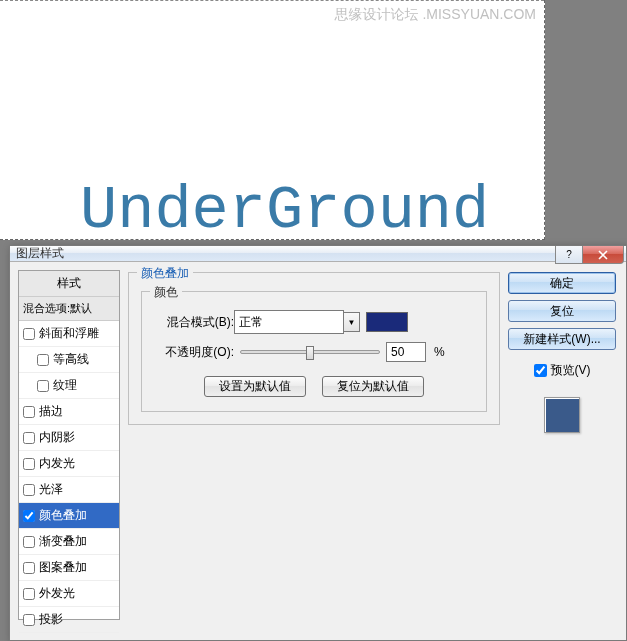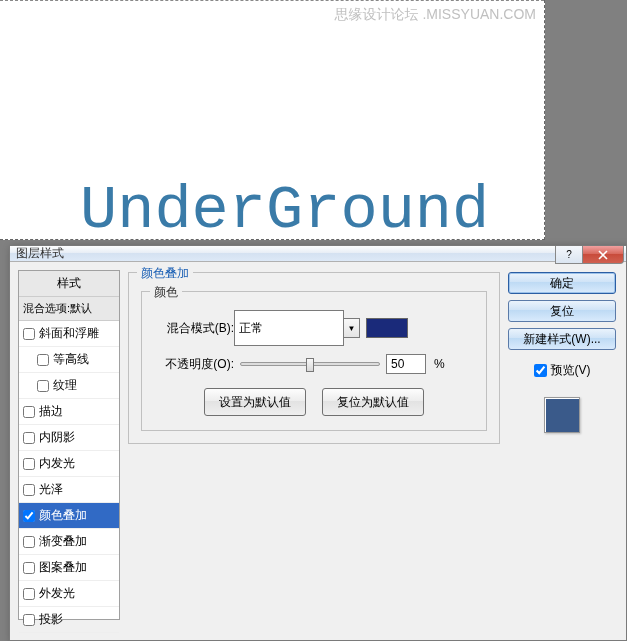--- a/index.html
+++ b/index.html
@@ -23,30 +23,30 @@
 .style-row.indent{padding-left:18px}
 .style-row input[type=checkbox]{width:12px;height:12px}
 .style-row.sel{background:#316ac5;color:#fff}
 .mid-panel{flex:1;position:relative}
 .fieldset{border:1px solid #c0c0c0;padding:10px 12px 12px;margin-top:2px;position:relative}
 .fieldset-label{position:absolute;top:-8px;left:8px;background:#f0f0f0;padding:0 4px;color:#1a5fb4;font-size:12px}
 .inner-fieldset{border:1px solid #c0c0c0;padding:10px 12px 14px;margin-top:8px;position:relative}
 .form-row{display:flex;align-items:center;gap:0;margin:8px 0}
 .form-row label{min-width:80px;text-align:right}
 .select-wrap{display:flex;align-items:center}
-.select-box{width:110px;height:36px;border:1px solid #7a7a7a;background:#fff;display:flex;align-items:center;padding:0 4px;position:relative}
+.select-box{width:110px;height:24px;border:1px solid #7a7a7a;background:#fff;display:flex;align-items:center;padding:0 4px;position:relative}
 .select-arrow{width:16px;height:20px;border:1px solid #7a7a7a;border-left:none;background:linear-gradient(#f8f8f8,#e4e4e4);display:flex;align-items:center;justify-content:center;font-size:8px}
 .color-swatch{width:42px;height:20px;margin-left:6px;border:1px solid #666;background:#1a2a7a}
 .slider-row{display:flex;align-items:center;gap:6px}
 .slider-track{width:140px;height:4px;background:#ddd;border:1px solid #999;position:relative;border-radius:2px}
 .slider-thumb{position:absolute;left:50%;top:-5px;width:8px;height:14px;background:linear-gradient(#f8f8f8,#d8d8d8);border:1px solid #777;transform:translateX(-50%)}
 .num-input{width:40px;height:20px;border:1px solid #7a7a7a;background:#fff;padding:0 4px;text-align:left}
 .pct{margin-left:2px}
 .btn-row{display:flex;gap:16px;justify-content:center;margin-top:14px}
-.btn{height:28px;padding:0 14px;border:1px solid #707070;background:linear-gradient(#fdfdfd,#ededed 45%,#e2e2e2 46%,#efefef);border-radius:3px;display:flex;align-items:center;cursor:pointer}
+.btn{height:21px;padding:0 14px;border:1px solid #707070;background:linear-gradient(#fdfdfd,#ededed 45%,#e2e2e2 46%,#efefef);border-radius:3px;display:flex;align-items:center;cursor:pointer}
 .right-panel{width:108px;display:flex;flex-direction:column;gap:6px;padding-top:2px}
 .rbtn{height:22px;border:1px solid #5a7aa8;background:linear-gradient(#eaf3fc,#cfe3f7 45%,#bedaf4 46%,#d9eafc);border-radius:3px;display:flex;align-items:center;justify-content:center;cursor:pointer}
 .rbtn.default{border:1px solid #2b5ea3;box-shadow:inset 0 0 0 1px #9cc2ea}
 .preview-chk{display:flex;align-items:center;gap:4px;justify-content:center;margin-top:6px}
 .preview-swatch{width:36px;height:36px;margin:12px auto 0;background:#3a5a8a;border:1px solid #999;box-shadow:inset 1px 1px 0 #fff,1px 1px 2px rgba(0,0,0,.2)}
 </style>
 </head>
 <body>
 
 <div class="canvas-area">

